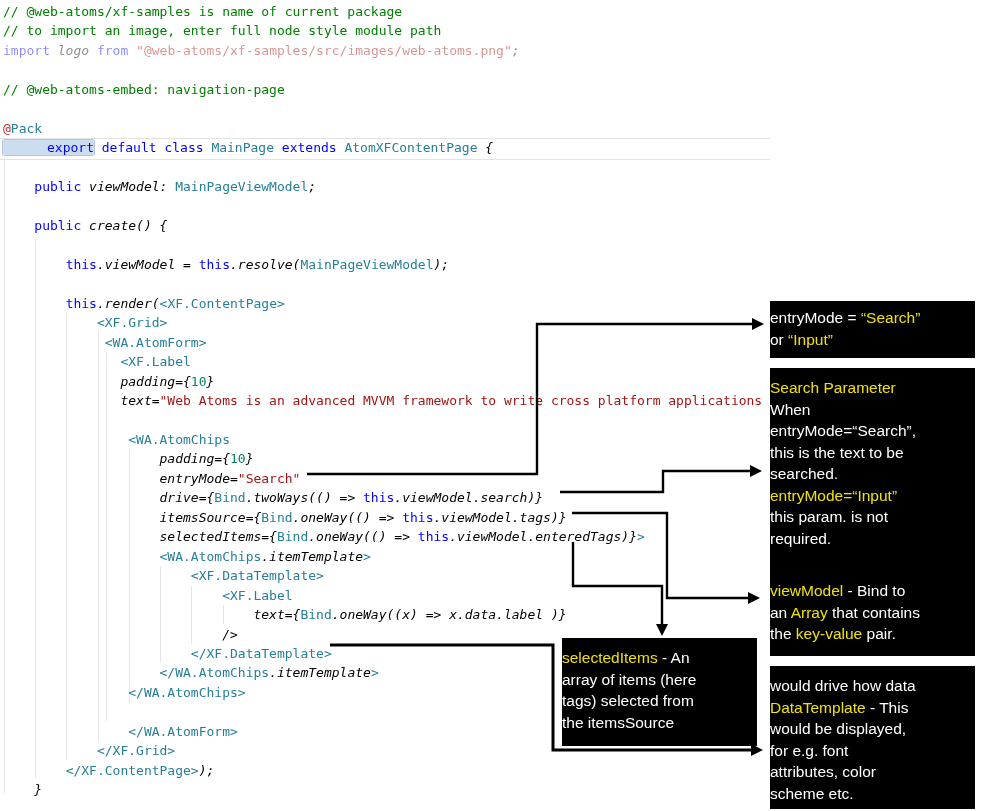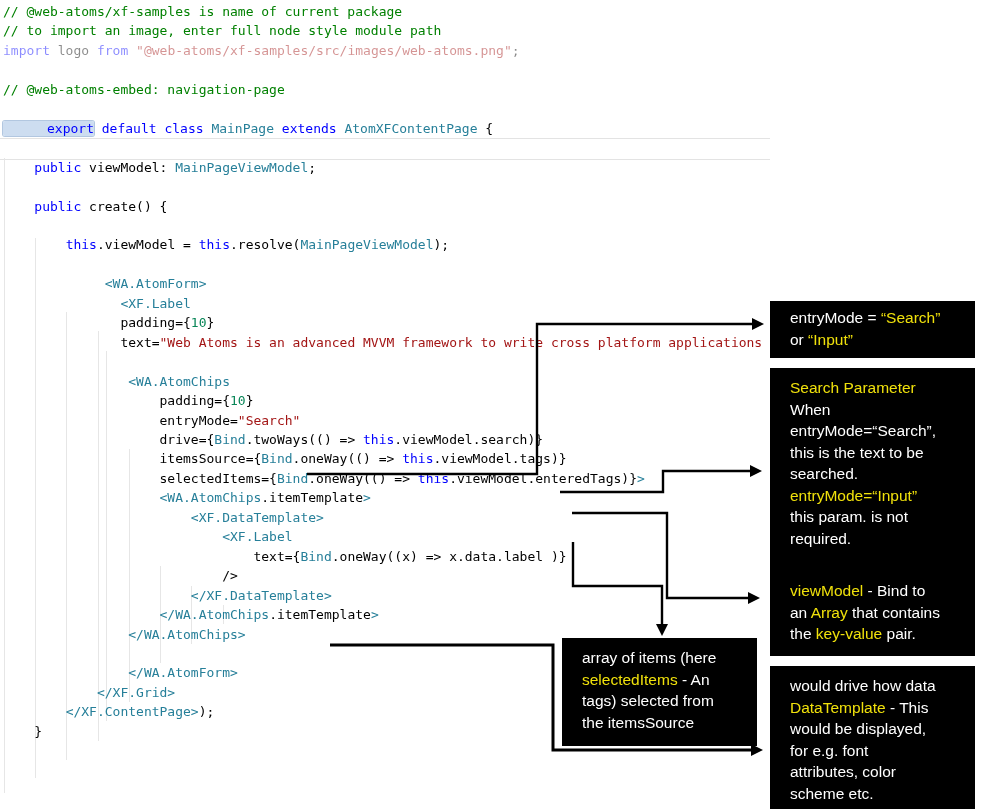--- a/index.html
+++ b/index.html
@@ -8,31 +8,31 @@
   
   #code{position:absolute;left:3px;top:2px;width:770px;
         font-family:"DejaVu Sans Mono",monospace;font-size:13px;color:var(--c-d,#000);}
   .cl{height:19.46px;line-height:19.46px;white-space:pre;}
   .cl.dim{opacity:.45;}
   .k{color:var(--c-k,#0000ff);}
   .t{color:var(--c-t,#267f99);}
   .s{color:var(--c-s,#a31515);}
   .c{color:var(--c-c,#008000);}
   .n{color:var(--c-n,#098658);}
-  .d{color:var(--c-d,#000000);}
+  .d{color:var(--c-d,#000000);font-style:italic;}
   .r{color:var(--c-r,#c72e2e);}
   .kh{color:var(--c-k,#0000ff);background:#cdddf0;box-shadow:0 0 0 1px #b2c7e0;border-radius:2px;padding-left:44px;}
   #curline{position:absolute;left:0;top:138px;width:770px;height:20px;
            border-top:1px solid #e3e3e3;border-bottom:1px solid #e3e3e3;}
   .guide{position:absolute;width:1px;background:#e6e6e6;}
   
   #arrows{position:absolute;left:0;top:0;width:983px;height:811px;pointer-events:none;}
   
   .callout{position:absolute;background:var(--c-box,#000);color:var(--c-boxtext,#fff);
-           font-size:15.5px;line-height:21.5px;padding:9px 20px;box-sizing:border-box;}
+           font-size:15.5px;line-height:21.5px;padding:9px 0;box-sizing:border-box;}
   .callout .y{color:var(--c-boxhl,#f0e10b);}
   .callout .bl{white-space:nowrap;}
 </style>
 </head>
 <body>
 
 <div id="screen">
 
   <div id="curline"></div>
 
@@ -46,28 +46,31 @@
   <div class="guide" style="left:191px;top:586px;height:58px;"></div>
   <div class="guide" style="left:223px;top:605px;height:19px;"></div>
 
   <div id="code">
       <div class="cl"><span class="c">// @web-atoms/xf-samples is name of current package</span></div>
       <div class="cl"><span class="c">// to import an image, enter full node style module path</span></div>
       <div class="cl dim"><span class="k">import</span><span class="d"> logo </span><span class="k">from</span><span class="d"> </span><span class="s">"@web-atoms/xf-samples/src/images/web-atoms.png"</span><span class="d">;</span></div>
       <div class="cl">&nbsp;</div>
       <div class="cl"><span class="c">// @web-atoms-embed: navigation-page</span></div>
       <div class="cl">&nbsp;</div>
+      <div class="cl"><span class="r">@</span><span class="t">Pack</span></div>
       <div class="cl"><span class="kh">export</span><span class="k"> default class </span><span class="t">MainPage</span><span class="k"> extends </span><span class="t">AtomXFContentPage</span><span class="d"> {</span></div>
       <div class="cl">&nbsp;</div>
       <div class="cl"><span class="d">    </span><span class="k">public</span><span class="d"> viewModel: </span><span class="t">MainPageViewModel</span><span class="d">;</span></div>
       <div class="cl">&nbsp;</div>
       <div class="cl"><span class="d">    </span><span class="k">public</span><span class="d"> create() {</span></div>
       <div class="cl">&nbsp;</div>
       <div class="cl"><span class="d">        </span><span class="k">this</span><span class="d">.viewModel = </span><span class="k">this</span><span class="d">.resolve(</span><span class="t">MainPageViewModel</span><span class="d">);</span></div>
       <div class="cl">&nbsp;</div>
+      <div class="cl"><span class="d">        </span><span class="k">this</span><span class="d">.render(</span><span class="t">&lt;XF.ContentPage&gt;</span></div>
+      <div class="cl"><span class="d">            </span><span class="t">&lt;XF.Grid&gt;</span></div>
       <div class="cl"><span class="d">             </span><span class="t">&lt;WA.AtomForm&gt;</span></div>
       <div class="cl"><span class="d">               </span><span class="t">&lt;XF.Label</span></div>
       <div class="cl"><span class="d">               padding={</span><span class="n">10</span><span class="d">}</span></div>
       <div class="cl"><span class="d">               text=</span><span class="s">"Web Atoms is an advanced MVVM framework to write cross platform applications</span></div>
       <div class="cl">&nbsp;</div>
       <div class="cl"><span class="d">                </span><span class="t">&lt;WA.AtomChips</span></div>
       <div class="cl"><span class="d">                    padding={</span><span class="n">10</span><span class="d">}</span></div>
       <div class="cl"><span class="d">                    entryMode=</span><span class="s">"Search"</span></div>
       <div class="cl"><span class="d">                    drive={</span><span class="t">Bind</span><span class="d">.twoWays(() =&gt; </span><span class="k">this</span><span class="d">.viewModel.search)}</span></div>
       <div class="cl"><span class="d">                    itemsSource={</span><span class="t">Bind</span><span class="d">.oneWay(() =&gt; </span><span class="k">this</span><span class="d">.viewModel.tags)}</span></div>
@@ -120,22 +123,22 @@
       <div class="bl"><span class="w">required.</span></div>
     </div>
 
   <div class="callout" style="left:770px;top:571px;width:205px;height:85px;">
       <div class="bl"><span class="y">viewModel</span><span class="w"> - Bind to</span></div>
       <div class="bl"><span class="w">an </span><span class="y">Array</span><span class="w"> that contains</span></div>
       <div class="bl"><span class="w">the </span><span class="y">key-value</span><span class="w"> pair.</span></div>
     </div>
 
   <div class="callout" style="left:562px;top:638px;width:195px;height:108px;">
+      <div class="bl"><span class="y">selectedItems</span><span class="w"> - An</span></div>
       <div class="bl"><span class="w">array of items (here</span></div>
-      <div class="bl"><span class="y">selectedItems</span><span class="w"> - An</span></div>
       <div class="bl"><span class="w">tags) selected from</span></div>
       <div class="bl"><span class="w">the itemsSource</span></div>
     </div>
 
   <div class="callout" style="left:770px;top:666px;width:205px;height:143px;">
       <div class="bl"><span class="w">would drive how data</span></div>
       <div class="bl"><span class="y">DataTemplate</span><span class="w"> - This</span></div>
       <div class="bl"><span class="w">would be displayed,</span></div>
       <div class="bl"><span class="w">for e.g. font</span></div>
       <div class="bl"><span class="w">attributes, color</span></div>

